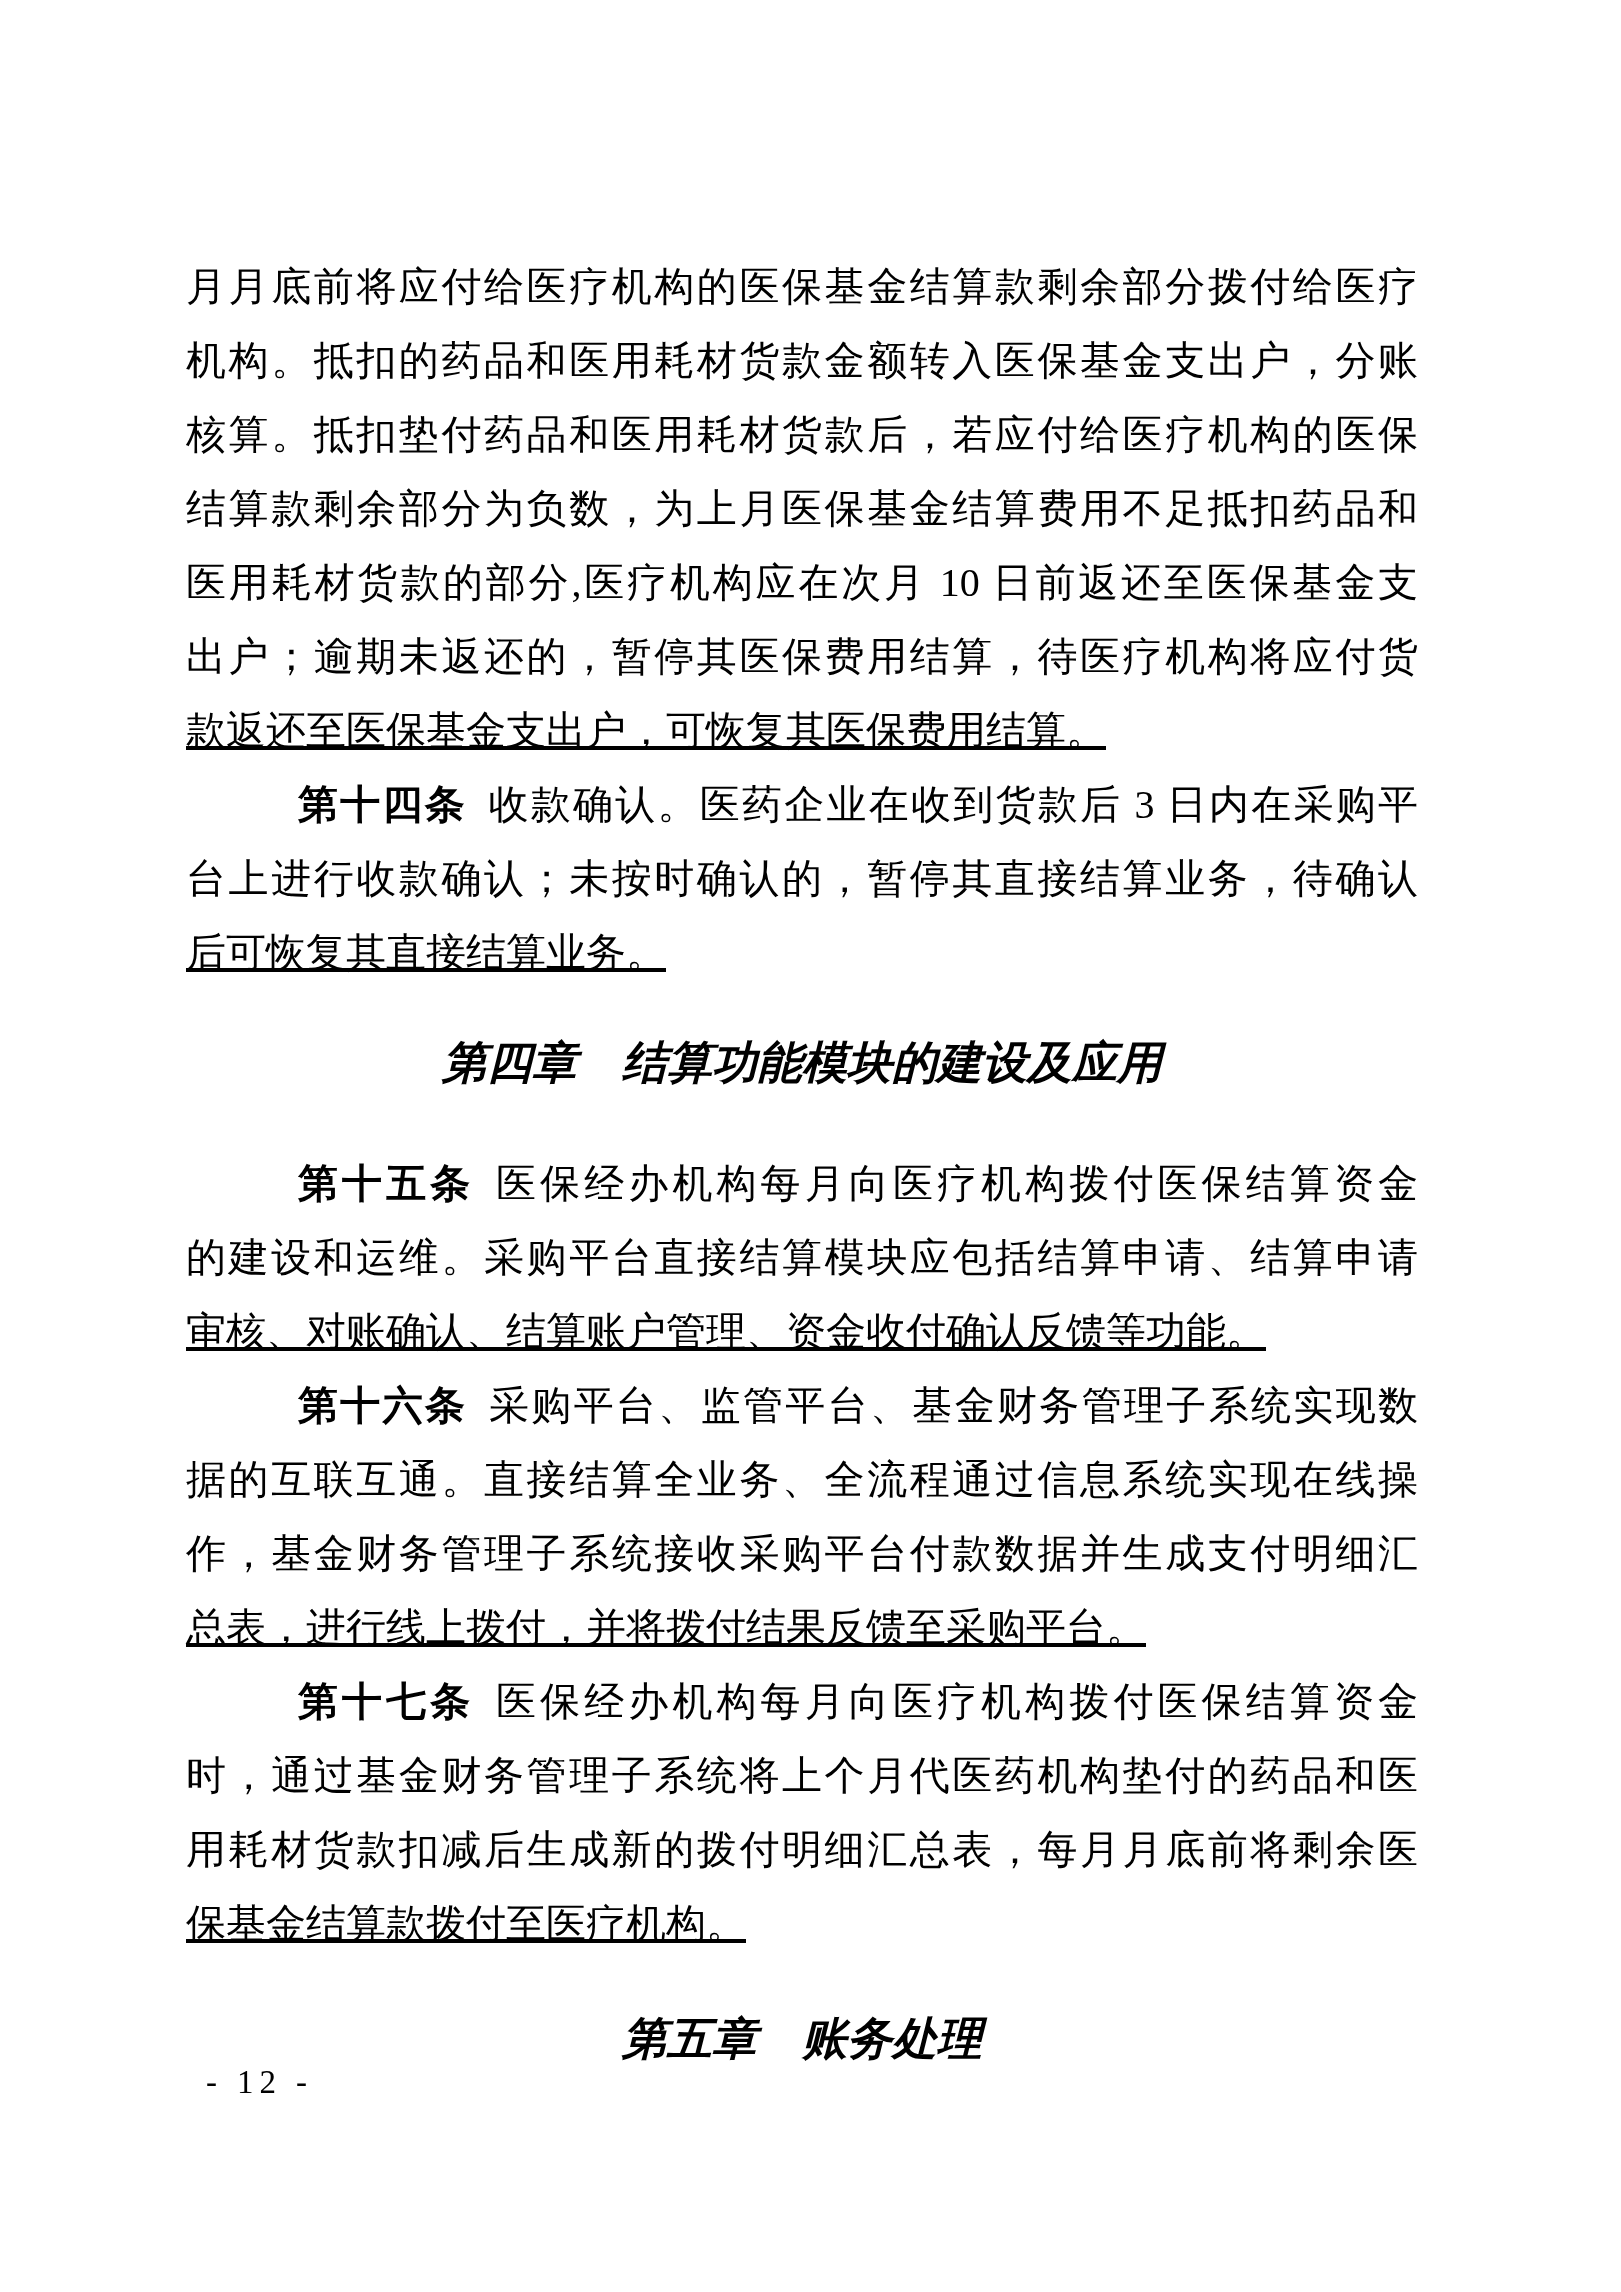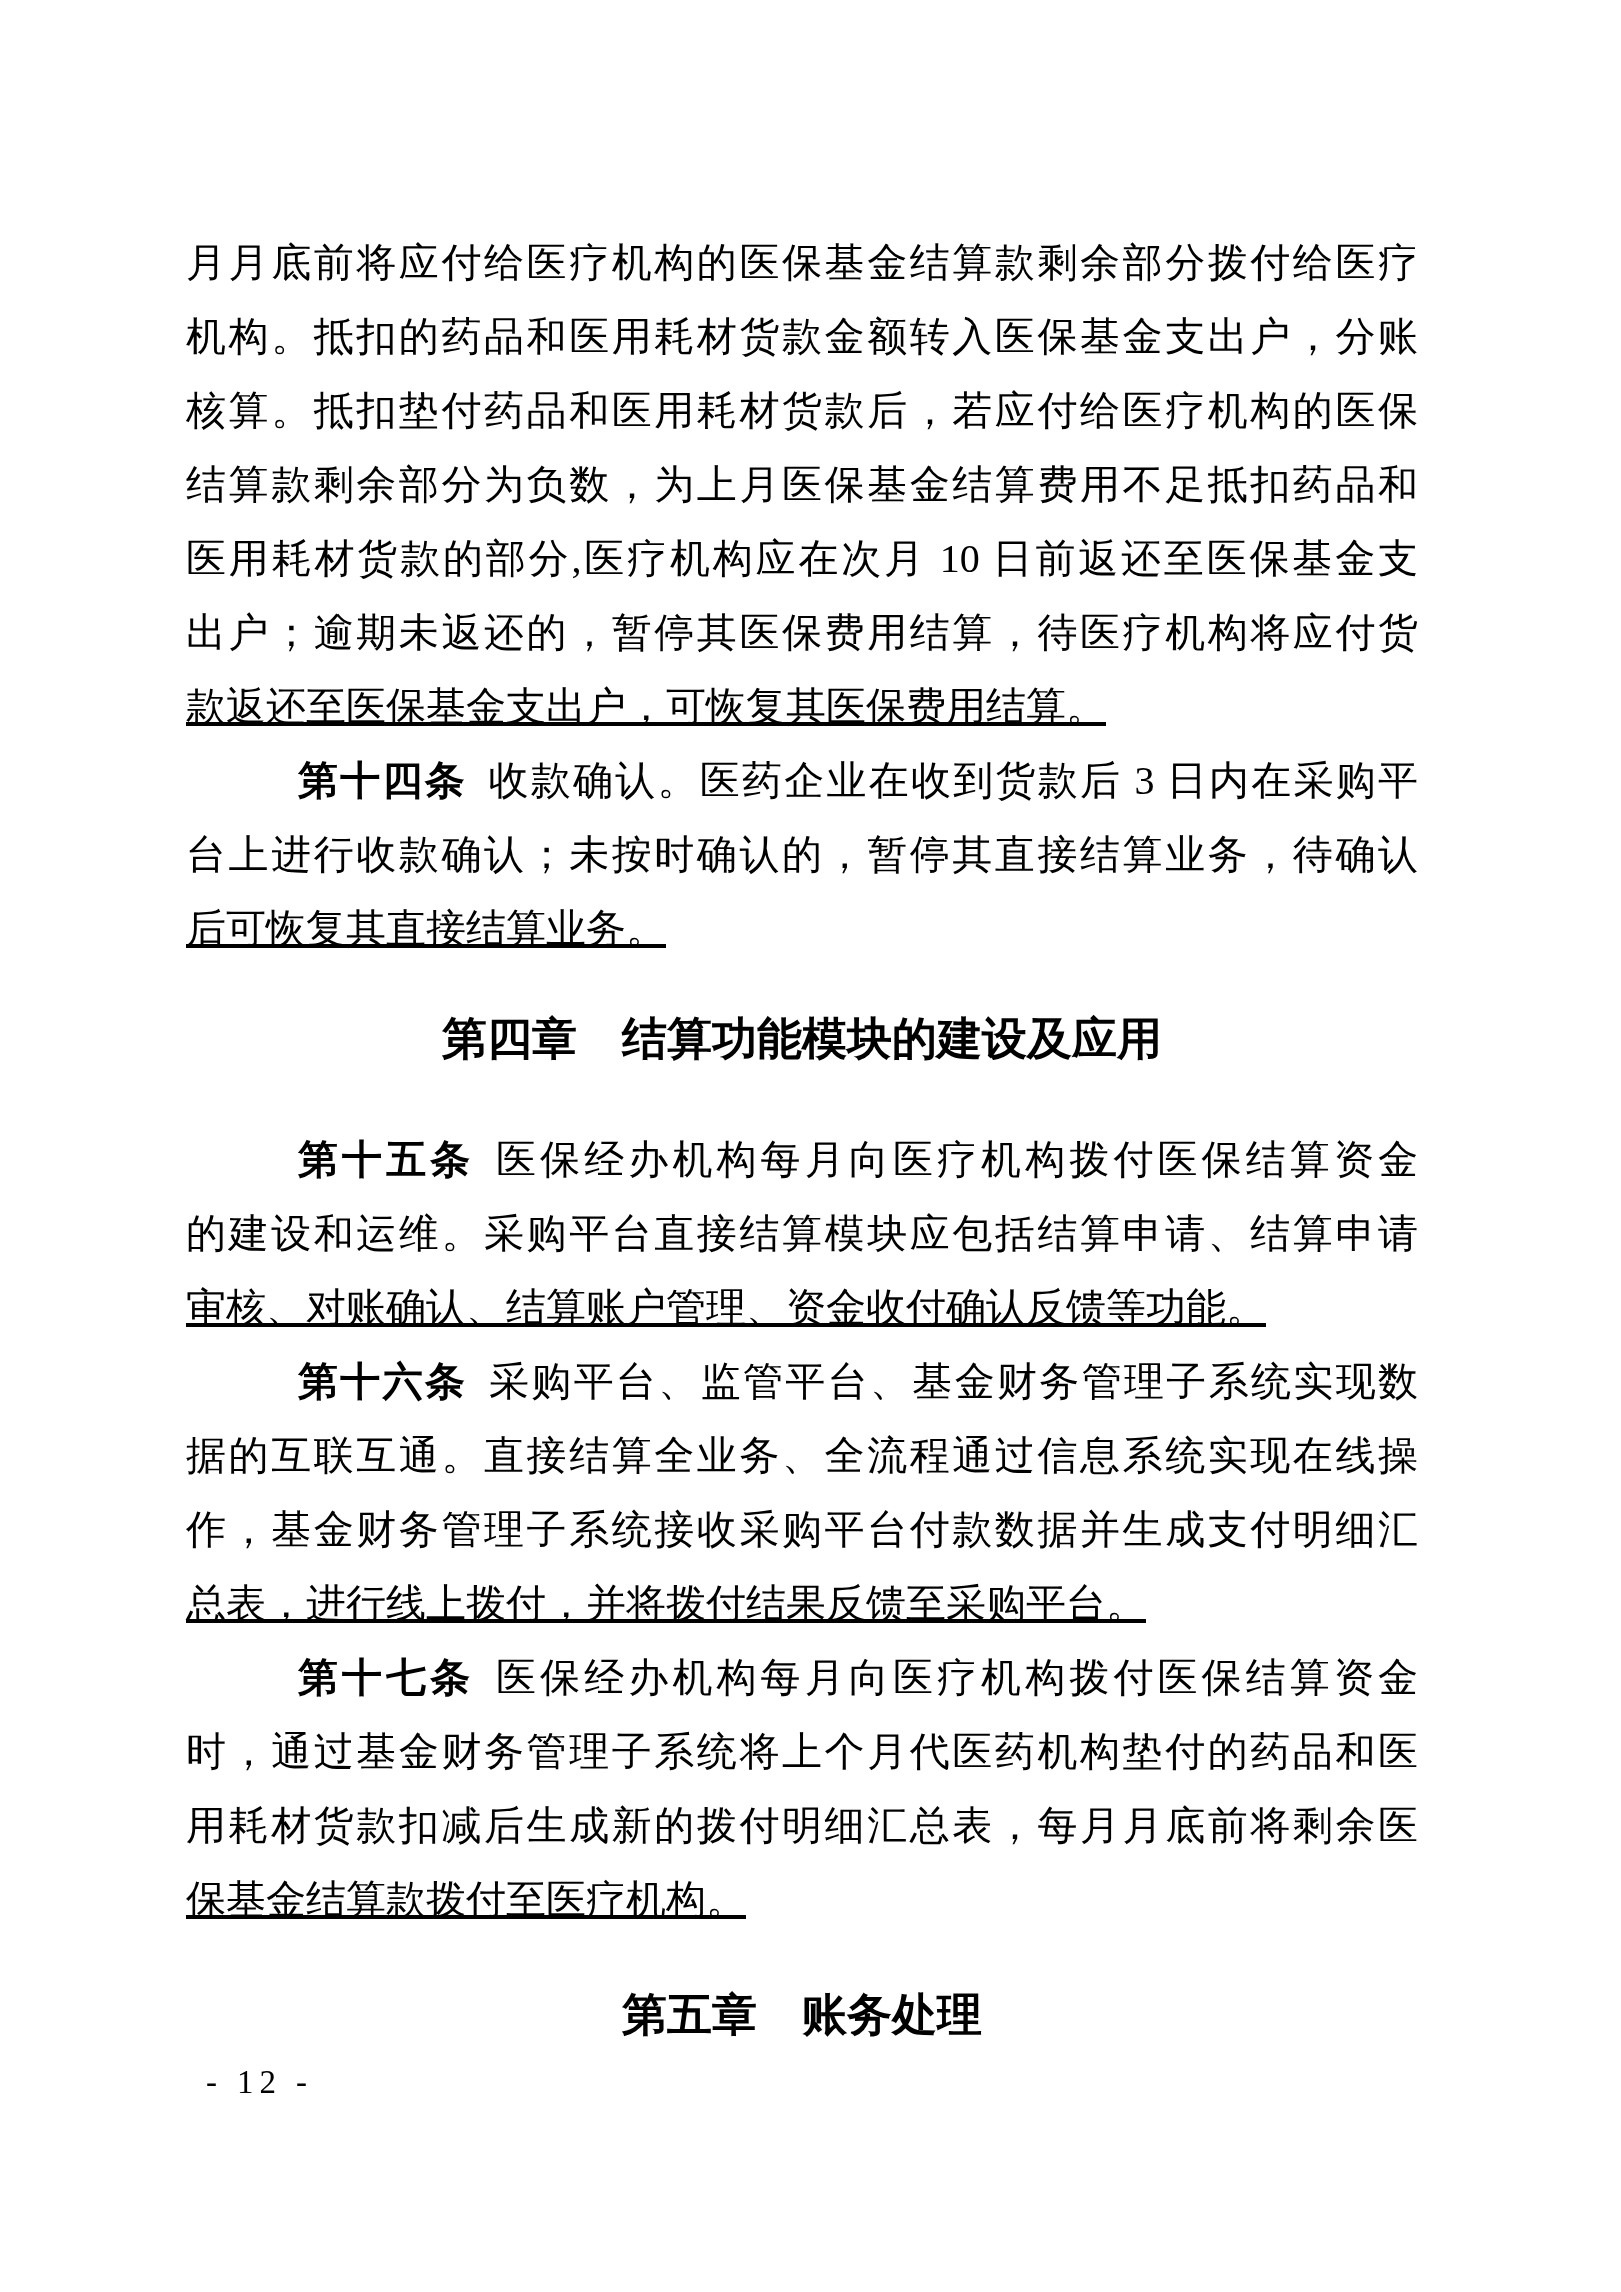--- a/index.html
+++ b/index.html
@@ -12,21 +12,21 @@
     width: 1621px;
     height: 2293px;
     margin: 0 auto;
     background: #ffffff;
     overflow: hidden;
     color: #000000;
   }
   .content {
     position: absolute;
     left: 186px;
-    top: 226px;
+    top: 250px;
     width: 1232px;
   }
   .line {
     height: 74px;
     line-height: 74px;
     font-size: 40px;
     font-family: "Liberation Serif", serif;
     color: #000000;
     white-space: nowrap;
     overflow: visible;
@@ -55,20 +55,21 @@
   }
   .chapter-heading {
     height: 74px;
     line-height: 74px;
     text-align: center;
     text-align-last: center;
     font-size: 45px;
     font-weight: bold;
     font-family: "Liberation Sans", sans-serif;
     color: #000000;
+    font-style: italic;
   }
   .chapter-heading.ch4 {
     margin-top: 36px;
     margin-bottom: 47px;
   }
   .chapter-heading.ch5 {
     margin-top: 41px;
   }
   .page-number {
     position: absolute;

